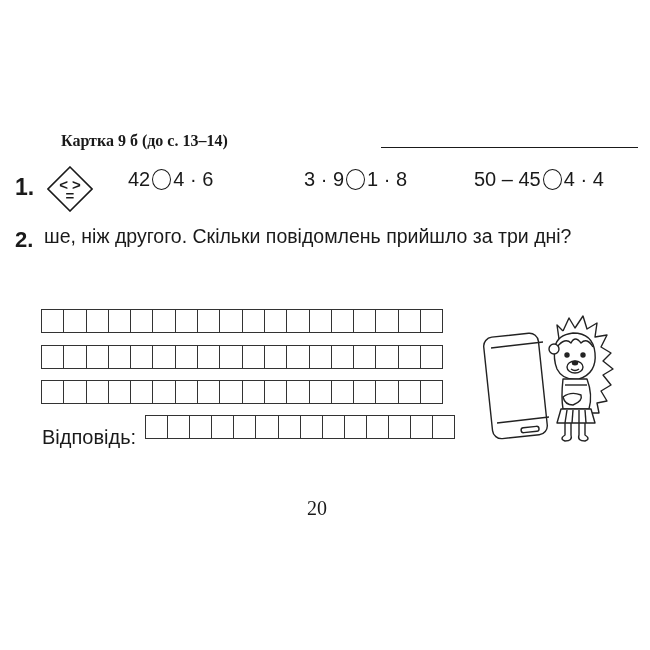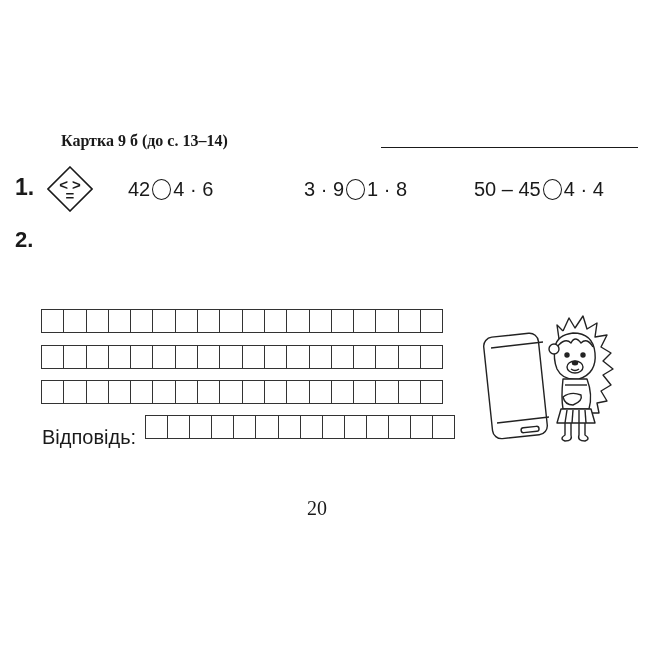--- a/index.html
+++ b/index.html
@@ -5,21 +5,21 @@
     html, body { margin: 0; padding: 0; background: #ffffff; }
     body { width: 650px; height: 650px; position: relative; overflow: hidden; color: #1a1a1a; }
     .abs { position: absolute; }
     .header { top: 132px; left: 17px; font-family: "Liberation Serif", serif; font-weight: bold; font-size: 16px; white-space: nowrap; }
     .header .card { display: inline-block; margin-left: 44px; }
     .header .name { position: absolute; left: 238px; top: 0; white-space: nowrap; }
     .name-line { position: absolute; left: 381px; top: 147px; width: 257px; height: 0; border-top: 1.6px solid #1a1a1a; }
     .sans { font-family: "Liberation Sans", sans-serif; }
     .num1 { top: 174px; left: 15px; font-size: 23px; font-weight: bold; }
     .diamond { top: 166px; left: 47px; width: 46px; height: 46px; }
-    .expr { font-size: 20px; top: 178px; white-space: nowrap; display: flex; align-items: center; }
+    .expr { font-size: 20px; top: 168px; white-space: nowrap; display: flex; align-items: center; }
     .circle { display: inline-block; width: 17px; height: 19px; border: 1.5px solid #1a1a1a; border-radius: 50%; margin: 0 2px; }
     .num2 { top: 227px; left: 15px; font-size: 22px; font-weight: bold; }
     .task { top: 224px; left: 44px; width: 580px; font-size: 19.5px; line-height: 25px; }
     .task div { white-space: nowrap; }
     .grid-row { display: flex; height: 22px; border: 1.2px solid #333; border-right: none; }
     .cell { width: 21.3px; height: 22px; border-right: 1.2px solid #333; box-sizing: content-box; }
     .answer-label { top: 418px; left: 42px; font-size: 20px; margin-top: 8px; }
     .answer-grid { top: 415px; left: 145px; }
     .answer-grid .cell { width: 21.1px; }
     .illustration { top: 313px; left: 483px; width: 140px; height: 140px; }
@@ -51,20 +51,21 @@
   <span>1 · 8</span>
 </div>
 <div class="abs sans expr" style="left:474px">
   <span>50 – 45</span>
   <span class="circle"></span>
   <span>4 · 4</span>
 </div>
 
 <div class="abs sans num2">2.</div>
 <div class="abs sans task">
+  <div>ше, ніж другого. Скільки повідомлень прийшло за три дні?</div>
 </div>
 
 <div class="abs grid-row" style="top:309px;left:41px">
   <div class="cell"></div>
     <div class="cell"></div>
     <div class="cell"></div>
     <div class="cell"></div>
     <div class="cell"></div>
     <div class="cell"></div>
     <div class="cell"></div>

